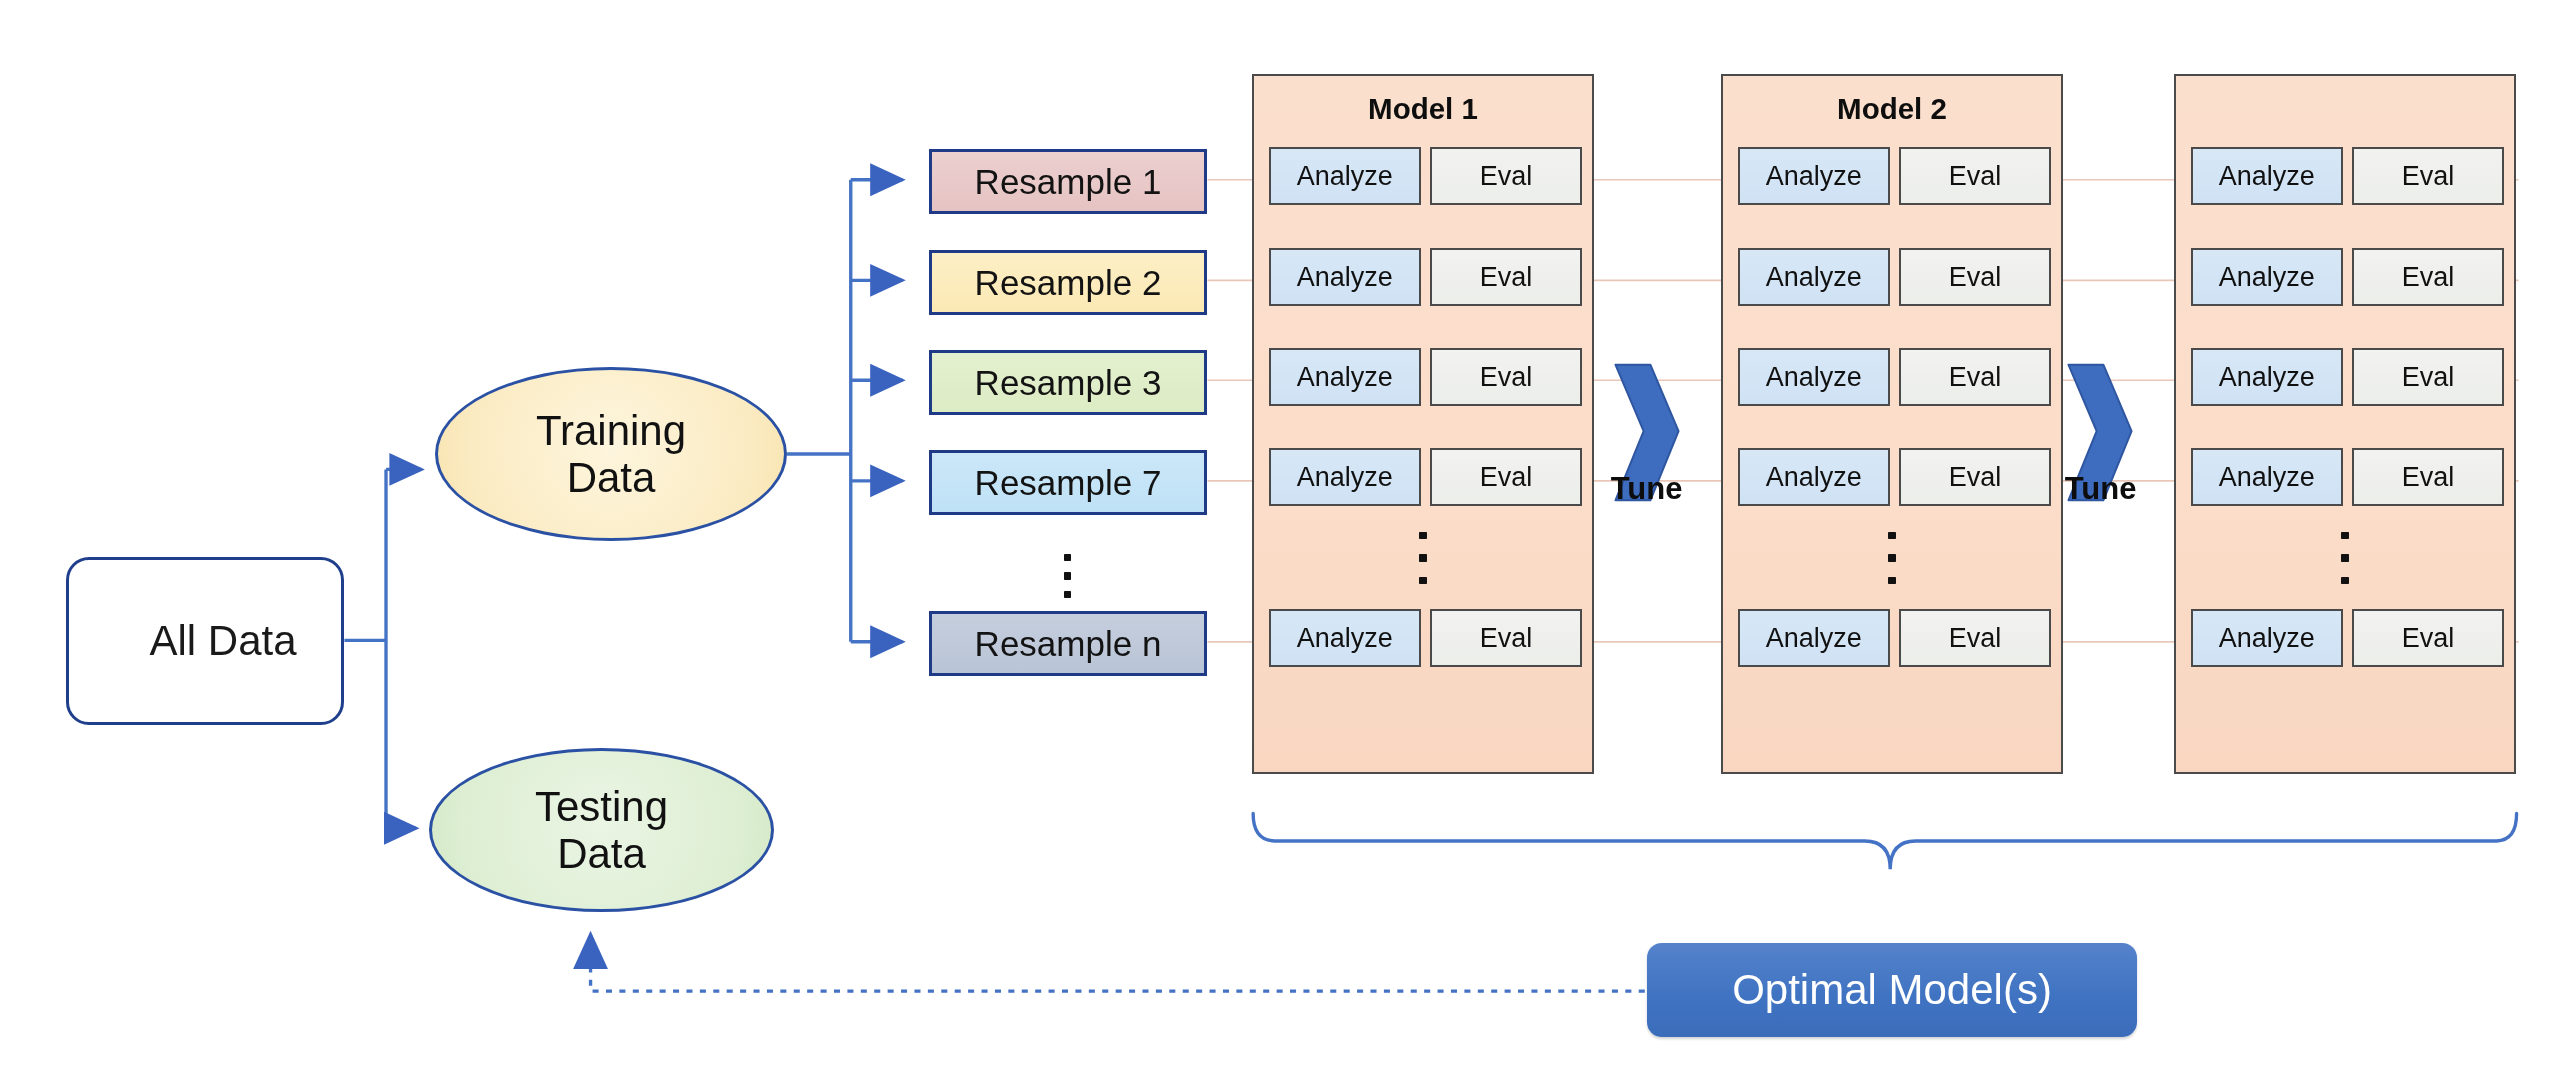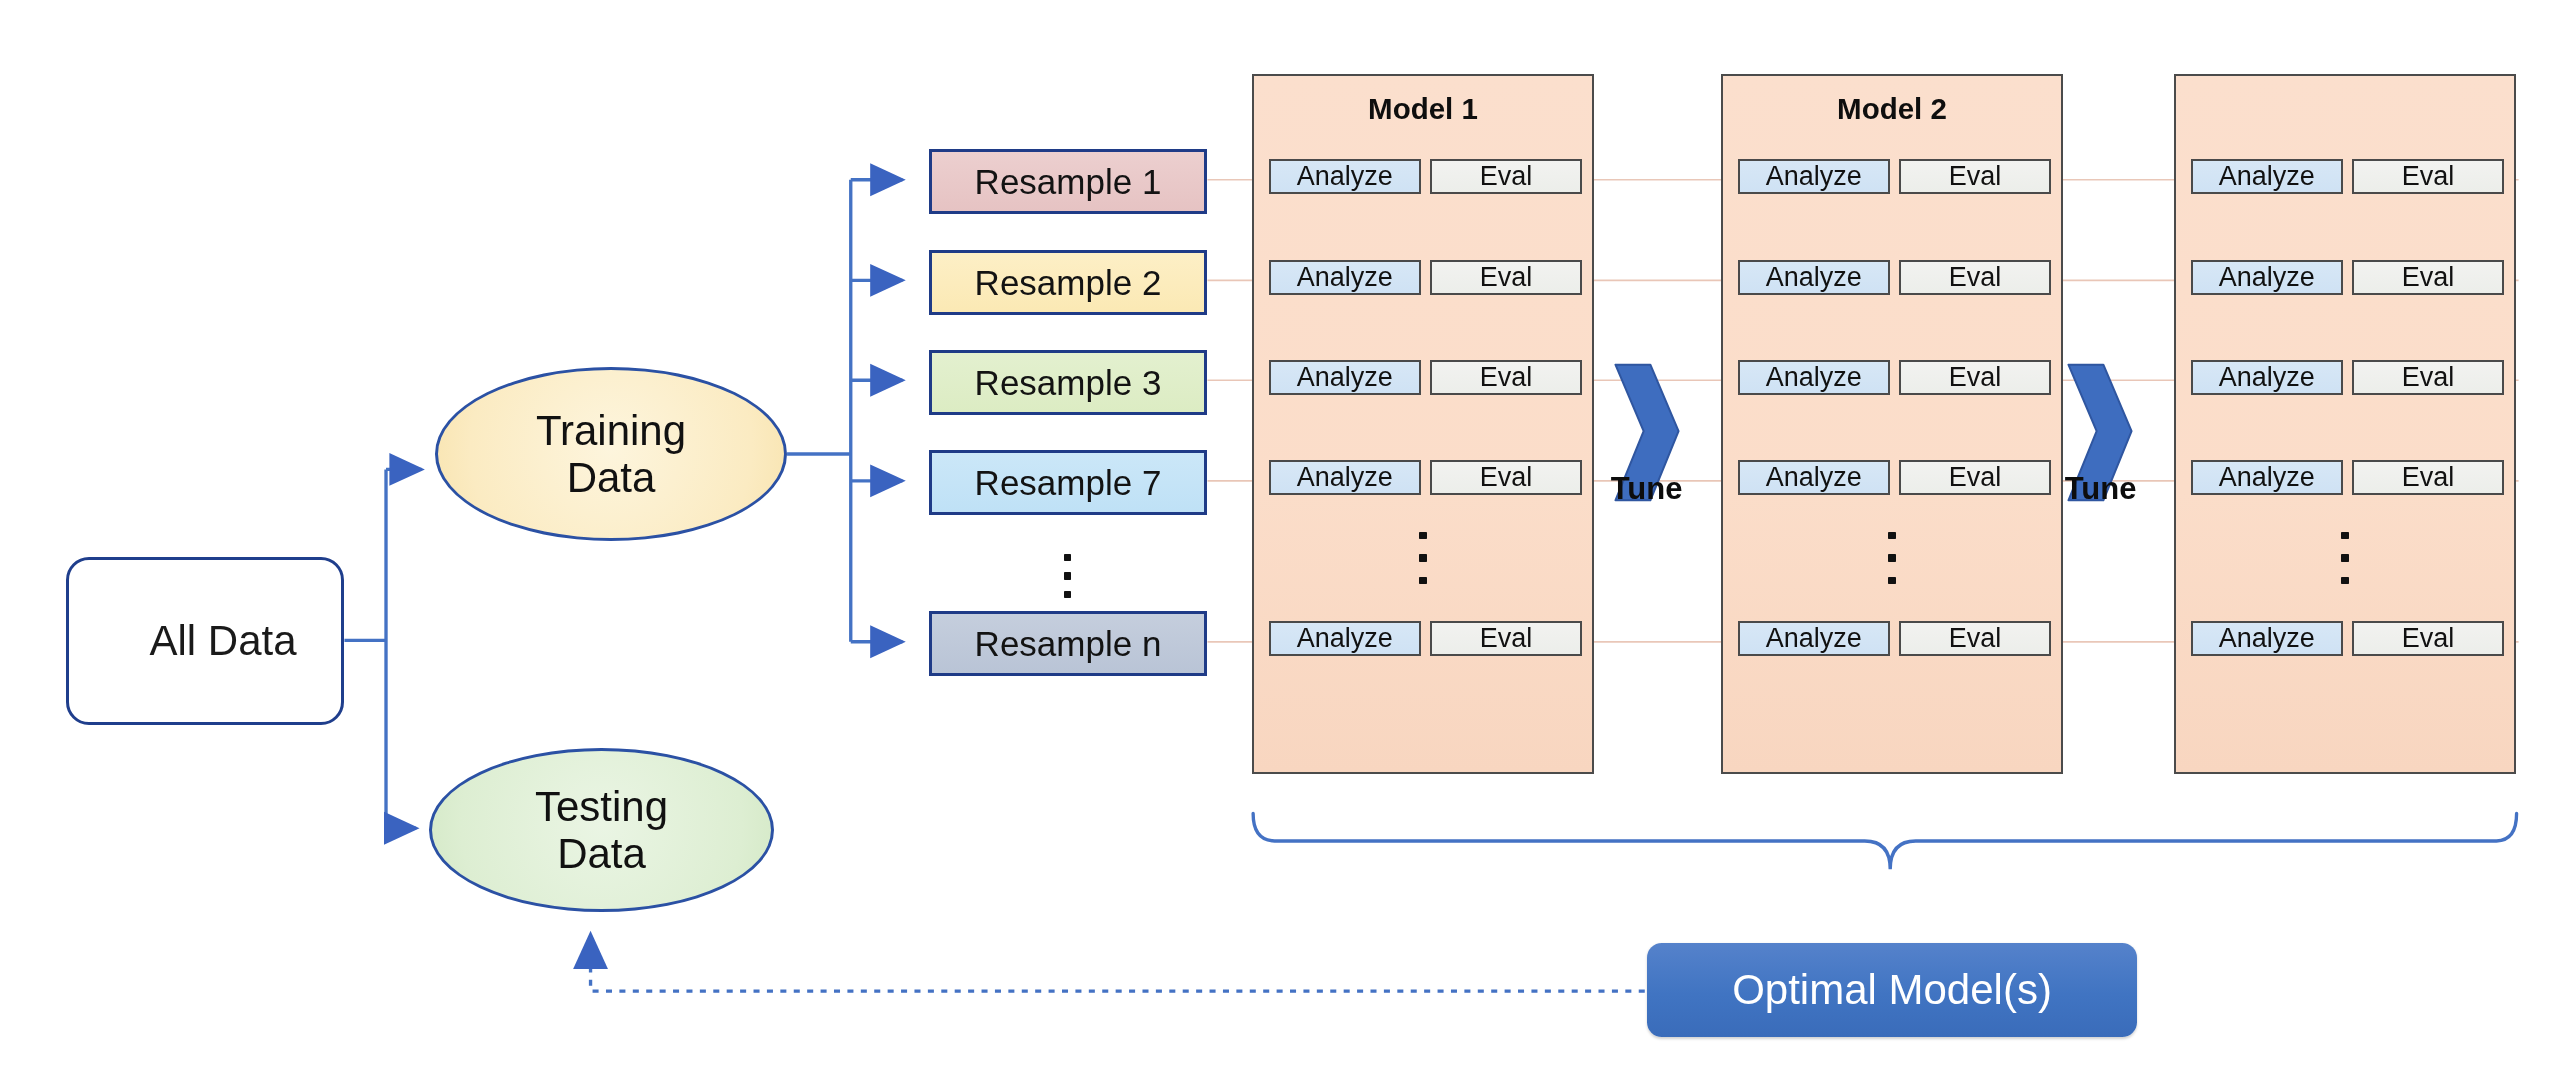--- a/index.html
+++ b/index.html
@@ -60,21 +60,21 @@
     border:2.7px solid #4b4b4b;
     padding-left:32px;
   }
   #model-1{left:1252px;}
   #model-2{left:1721px;}
   #model-n{left:2174px;}
   .model-title{
     position:absolute;left:0;top:16px;width:100%;text-align:center;
     font-size:29.5px;font-weight:bold;color:#0e0e0e;
   }
-  .row{position:absolute;left:14.8px;width:313px;height:58px;display:flex;gap:9.4px;align-items:center;}
+  .row{position:absolute;left:14.8px;width:313px;height:58px;display:flex;gap:9.4px;}
   .cell{
     flex:1;border:2.7px solid #4a4a4a;
     display:flex;align-items:center;justify-content:center;
     font-size:27px;color:#111;
   }
   .cell.analyze{background:linear-gradient(180deg,#d7e7f6 0%,#cfe2f4 100%);}
   .cell.eval{background:linear-gradient(180deg,#f2f2f0 0%,#eceeea 100%);}
   .panel-dots{position:absolute;left:0;width:100%;display:flex;justify-content:center;}
   .panel-dots .inner{display:flex;flex-direction:column;height:52px;justify-content:space-between;}
 

